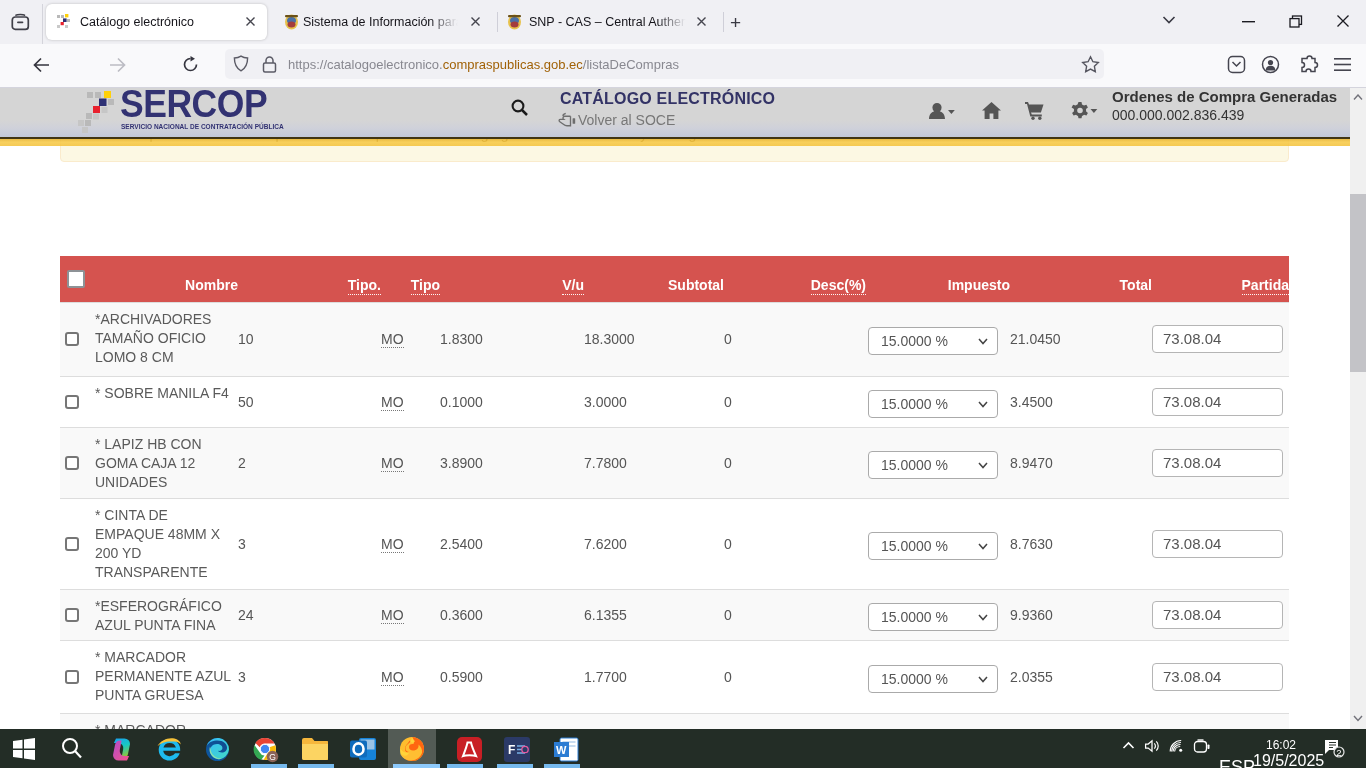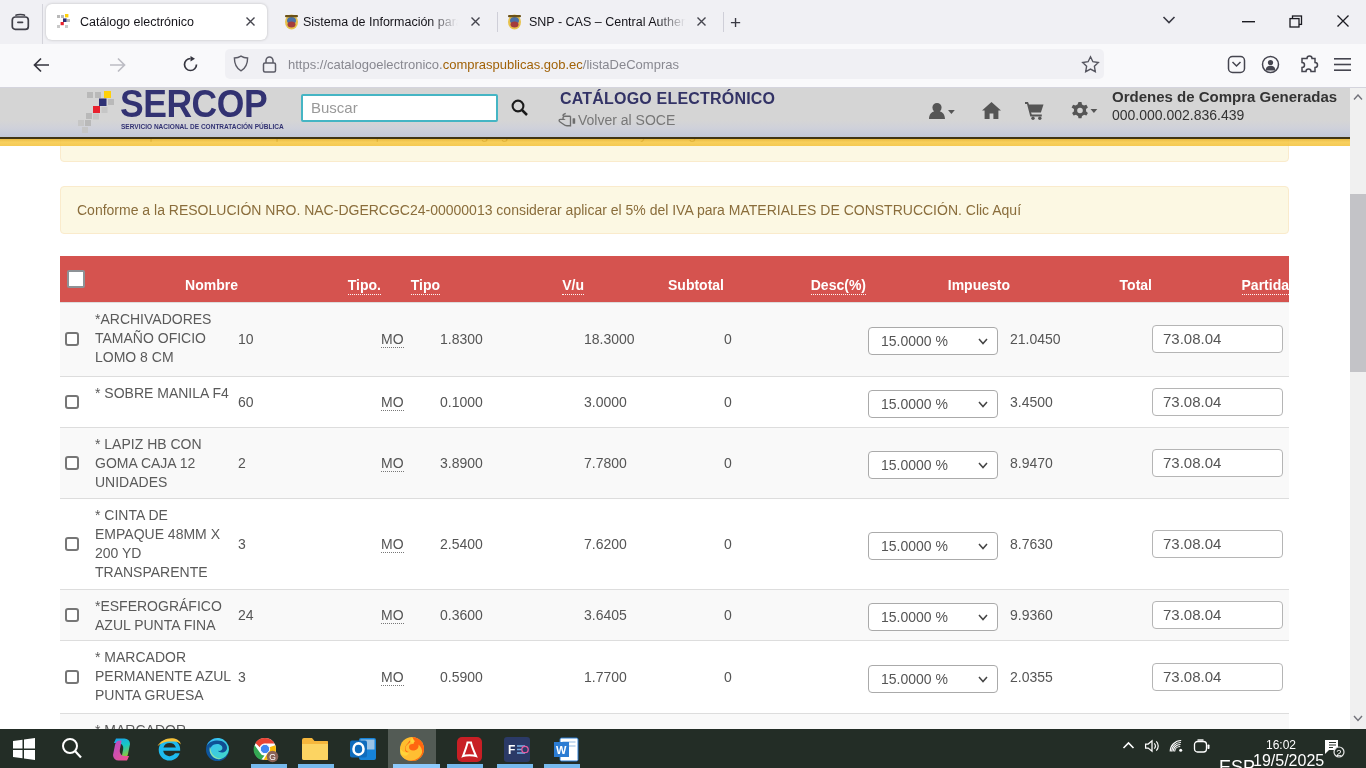--- a/index.html
+++ b/index.html
@@ -204,41 +204,37 @@
     </svg>
   </div>
 
 <div class="abs" id="page">
   <div class="abs" id="alert1">
       <div class="abs alerttxt" style="left:16px;top:9px">Recuerde aplicar la tarifa correspondiente de Impuesto al Valor Agregado conforme a la Ley de Régimen Tributario Interno.</div>
     </div>
   <div class="abs" id="pghead"></div>
   <div class="abs" id="darkline"></div>
   <div class="abs" id="goldbar"></div>
-  <div class="abs" id="alert2">
-      <div class="abs alerttxt" style="left:16px;top:15px">Conforme a la RESOLUCIÓN NRO. NAC-DGERCGC24-00000013 considerar aplicar el 5% del IVA para MATERIALES DE CONSTRUCCIÓN. Clic Aquí</div>
-    </div>
 
   <svg class="abs" style="left:77px;top:1px" width="42" height="46" viewBox="0 0 42 46">
     <rect x="10" y="3" width="6" height="6" fill="#b9b9b9"></rect>
       <rect x="18" y="3" width="6" height="6" fill="#b9b9b9"></rect>
       <rect x="27" y="2" width="7" height="7" fill="#ffd10a"></rect>
     <rect x="22" y="9.5" width="7.5" height="7.5" fill="#2e3175"></rect>
       <rect x="31" y="10" width="6" height="6" fill="#b9b9b9"></rect>
     <rect x="16" y="17" width="7" height="7" fill="#e8212e"></rect>
       <rect x="24.5" y="18" width="6" height="6" fill="#c6c6c6"></rect>
     <rect x="9" y="24" width="6" height="6" fill="#b9b9b9"></rect>
       <rect x="16" y="24.5" width="6" height="6" fill="#c6c6c6"></rect>
     <rect x="1" y="31" width="6" height="6" fill="#c6c6c6"></rect>
       <rect x="8" y="31" width="6" height="6" fill="#b9b9b9"></rect>
     <rect x="5" y="38" width="6" height="6" fill="#c6c6c6"></rect>
   </svg>
   <div class="abs" id="sercop">SERCOP</div>
   <div class="abs" id="sercopsub">SERVICIO NACIONAL DE CONTRATACIÓN PÚBLICA</div>
-  <div class="abs" id="searchbox">Buscar</div>
   <svg class="abs" style="left:510px;top:10px" width="19" height="19" viewBox="0 0 19 19">
       <circle cx="8" cy="8" r="5.4" fill="none" stroke="#1a1a1a" stroke-width="2.1"></circle>
       <path d="M12 12 L17 17" stroke="#1a1a1a" stroke-width="2.5"></path>
     </svg>
   <div class="abs" id="cattitle">CATÁLOGO ELECTRÓNICO</div>
   <svg class="abs" style="left:557px;top:24px" width="19" height="17" viewBox="0 0 19 17">
       <g fill="none" stroke="#6e6e6e" stroke-width="1.35">
         <path d="M13.5 4.2 h-6 c-1.8 0 -2 -1.2 -0.8 -1.9 l2 -1"></path>
         <path d="M13.5 4.2 v9.5 h-3.5 c-1.5 0 -2.6 -0.6 -3.6 -1.4 l-3.6 -2.6 c-1.2 -0.9 -0.8 -2.4 0.6 -2.4 h3.3 c-1.2 -0.9 -0.9 -2.3 0.4 -2.6"></path>
       </g>
@@ -310,21 +306,21 @@
       <td>21.0450</td>
           <td>
             <div class="inp">73.08.04</div>
           </td>
     </tr>
     <tr style="height:51px">
       <td style="padding-left:5px">
             <div class="cb"></div>
           </td>
       <td class="name">* SOBRE MANILA F4</td>
-      <td>60</td>
+      <td>50</td>
           <td><span class="mo">MO</span></td>
           <td>0.1000</td>
           <td>3.0000</td>
           <td>0</td>
       <td>
             <div class="sel">15.0000 %<svg style="position:absolute;right:9px;top:10px" width="10" height="7" viewBox="0 0 10 7">
                 <path d="M1 1 L5 5.5 L9 1" fill="none" stroke="#444" stroke-width="1.5"></path>
               </svg></div>
           </td>
       <td>3.4500</td>
@@ -373,21 +369,21 @@
           </td>
     </tr>
     <tr class="odd" style="height:51px">
       <td style="padding-left:5px">
             <div class="cb"></div>
           </td>
       <td class="name">*ESFEROGRÁFICO<br>AZUL PUNTA FINA</td>
       <td>24</td>
           <td><span class="mo">MO</span></td>
           <td>0.3600</td>
-          <td>3.6405</td>
+          <td>6.1355</td>
           <td>0</td>
       <td>
             <div class="sel">15.0000 %<svg style="position:absolute;right:9px;top:10px" width="10" height="7" viewBox="0 0 10 7">
                 <path d="M1 1 L5 5.5 L9 1" fill="none" stroke="#444" stroke-width="1.5"></path>
               </svg></div>
           </td>
       <td>9.9360</td>
           <td>
             <div class="inp">73.08.04</div>
           </td>

